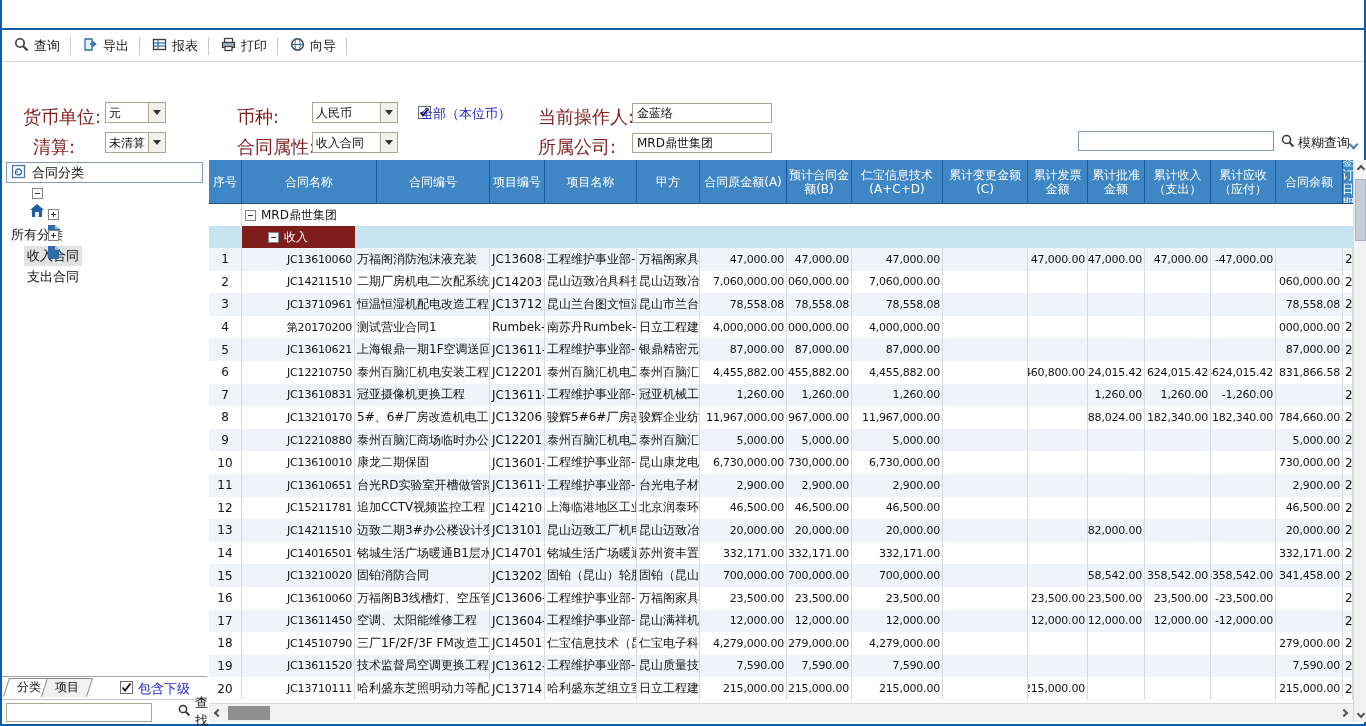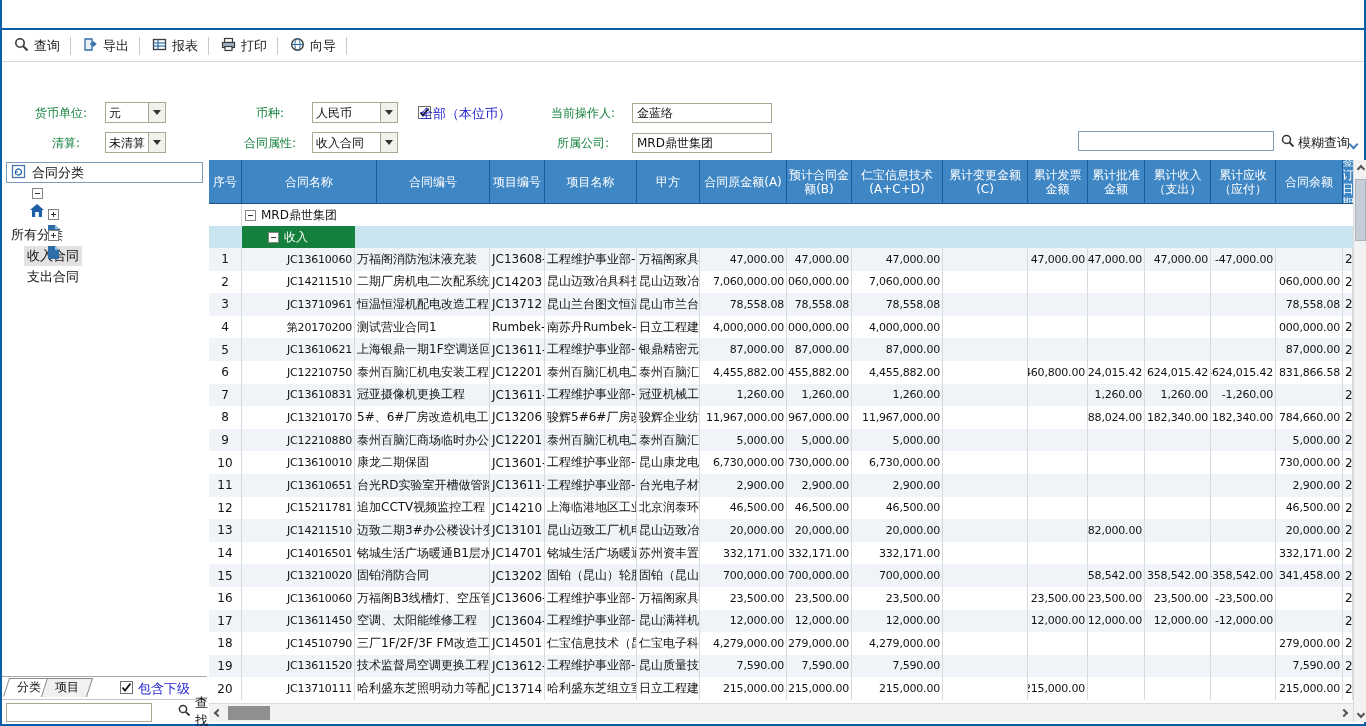--- a/index.html
+++ b/index.html
@@ -17,21 +17,21 @@
   .wc { width:24px; height:22px; display:flex; align-items:center; justify-content:center; cursor:pointer; }
   .wc svg { display:block; }
 
   
   .toolbar { position:absolute; left:0; top:30px; width:1362px; height:32px; background:#fff; border-bottom:1px solid #d7d7d7; display:flex; align-items:center; }
   .tb-item { display:flex; align-items:center; gap:5px; padding:0 10px; height:24px; margin-left:2px; cursor:pointer; font-size:13px; color:#222; }
   .tb-sep { width:1px; height:18px; background:#c9c9c9; }
 
   
   .filters { position:absolute; left:0; top:62px; width:1362px; height:96px; background:#fff; }
-  .flabel { position:absolute; font-size:12px; color:#15803d; text-align:center; white-space:nowrap; }
+  .flabel { position:absolute; font-size:18px; color:#7f1d1d; text-align:left; white-space:nowrap; }
   .combo { position:absolute; height:21px; border:1px solid #a9a792; background:#fff; display:flex; }
   .combo .cval { flex:1; font-size:12px; color:#111; padding:2px 3px; white-space:nowrap; overflow:hidden; }
   .combo .cbtn { width:17px; border-left:1px solid #a9a792; background:#f2f1ec; display:flex; align-items:center; justify-content:center; }
   .tri-down { width:0; height:0; border-left:4px solid transparent; border-right:4px solid transparent; border-top:5px solid #333; }
   .tinput { position:absolute; height:20px; border:1px solid #a9a792; background:#fff; font-size:12px; color:#111; padding:2px 4px; font-family:"DejaVu Sans",sans-serif; }
   .chk { width:13px; height:13px; border:1px solid #6e6e6e; background:#fff; position:absolute; display:flex; align-items:center; justify-content:center; }
   .chk svg { display:block; }
   .chklabel { position:absolute; font-size:13px; color:#2323cd; white-space:nowrap; }
   .qsearch-input { position:absolute; left:1076px; top:69px; width:196px; height:20px; border:1px solid #7f9db9; background:#fff; font-size:12px; padding:2px 4px; }
   .qsearch-icon { position:absolute; left:1279px; top:71px; }
@@ -61,21 +61,21 @@
   .tablewrap { position:absolute; left:207px; top:160px; width:1144px; height:543px; background:#fff; overflow:hidden; }
   .thead { display:flex; height:44px; background:#3f86c4; border-bottom:1px solid #1d4e80; }
   .hcell { display:flex; align-items:center; justify-content:center; text-align:center; color:#fff; font-size:12px; line-height:14px; border-right:1px solid #1a5a9e; padding:1px 2px; overflow:hidden; cursor:pointer; }
   .c0{width:33px}.c1{width:113px}.c2{width:135px}.c3{width:55px}.c4{width:92px}.c5{width:63px}
   .c6{width:87px}.c7{width:65px}.c8{width:91px}.c9{width:85px}.c10{width:60px}.c11{width:57px}
   .c12{width:66px}.c13{width:65px}.c14{width:67px}.c15{width:10px;border-right:none}
   .grow { display:flex; height:22px; align-items:center; }
   .grow.g1 { background:#fff; }
   .grow.g2 { background:#c8e4ee; }
   .g1 .glabel { display:flex; align-items:center; gap:5px; font-size:12px; color:#111; padding-left:3px; }
-  .gcell-blue { height:22px; background:#15803d; color:#fff; display:flex; align-items:center; gap:5px; font-size:12px; padding-left:26px; }
+  .gcell-blue { height:22px; background:#7f1d1d; color:#fff; display:flex; align-items:center; gap:5px; font-size:12px; padding-left:26px; }
   .trow { display:flex; height:22.6px; }
   .trow.alt { background:#f0f4f8; }
   .cell { height:100%; border-right:1px solid #d4dae0; overflow:hidden; display:flex; align-items:center; font-size:12px; color:#111; padding:0 2px; white-space:nowrap; }
   .cell.ctr { justify-content:center; }
   .cell.num { justify-content:flex-end; font-size:11px; letter-spacing:-0.2px; }
   .cell span { white-space:nowrap; }
 
   
   .hscroll { position:absolute; left:207px; top:703px; width:1144px; height:19px; background:#f2f2f2; border-top:1px solid #dadada; }
   .hs-arrow { position:absolute; top:0; width:18px; height:18px; display:flex; align-items:center; justify-content:center; cursor:pointer; }

